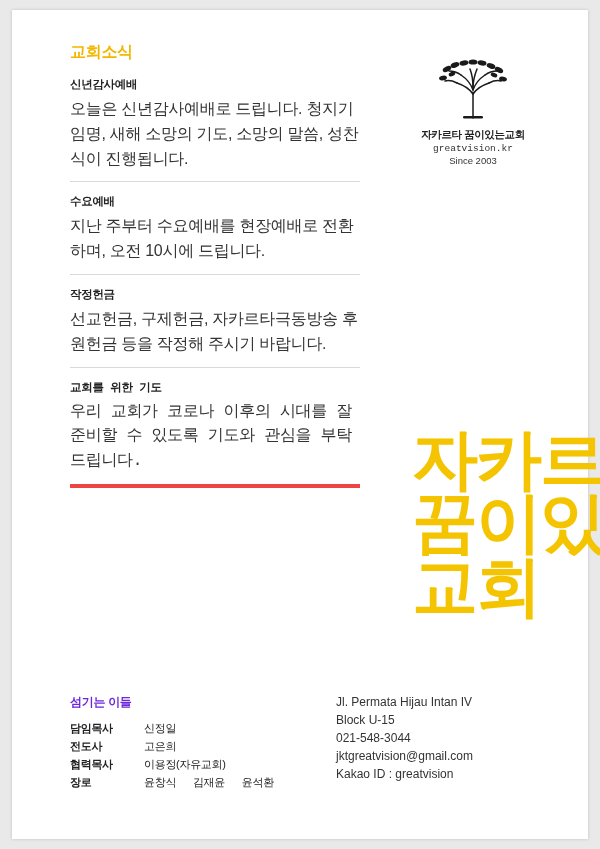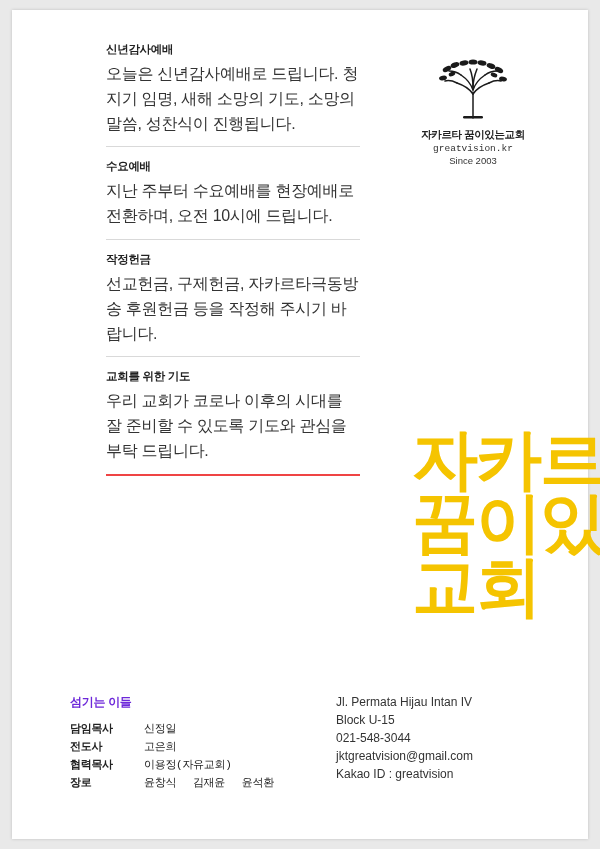--- a/index.html
+++ b/index.html
@@ -34,24 +34,24 @@
     color: #f3b700;
     font-size: 16px;
     font-weight: bold;
     margin: 0 0 14px 0;
     letter-spacing: -0.3px;
   }
   .news-item {
     margin-bottom: 12px;
     border-bottom: 1px solid #d9d9d9;
     padding-bottom: 10px;
-    margin-left: 36px;
   }
   .news-item:last-child {
-    border-bottom: 2px solid #ef4444;
+    border-bottom: 4px solid #ef4444;
+    font-family: Liberation Mono, monospace;
   }
   .news-item h3 {
     margin: 0 0 5px 0;
     font-size: 11.5px;
     font-weight: bold;
     color: #222;
     letter-spacing: -0.3px;
   }
   .news-item p {
     margin: 0;
@@ -132,21 +132,20 @@
     vertical-align: top;
   }
   .servants td.role {
     font-weight: bold;
     width: 66px;
     padding-right: 8px;
   }
   .servants td.names span {
     display: inline-block;
     margin-right: 14px;
-    font-family: Liberation Mono, monospace;
   }
 
   
   .contact {
     position: absolute;
     right: 42px;
     bottom: 56px;
     width: 210px;
     text-align: left;
     font-size: 12px;
@@ -156,20 +155,21 @@
   .contact div {
     white-space: nowrap;
   }
 </style>
 </head>
 <body>
 
 <div class="page">
 
   <div class="news">
+    <h2 class="news-title">교회소식</h2>
 
     <div class="news-item">
       <h3>신년감사예배</h3>
       <p>오늘은 신년감사예배로 드립니다. 청지기 임명, 새해 소망의 기도, 소망의 말씀, 성찬식이 진행됩니다.</p>
     </div>
 
     <div class="news-item">
       <h3>수요예배</h3>
       <p>지난 주부터 수요예배를 현장예배로 전환하며, 오전 10시에 드립니다.</p>
     </div>

